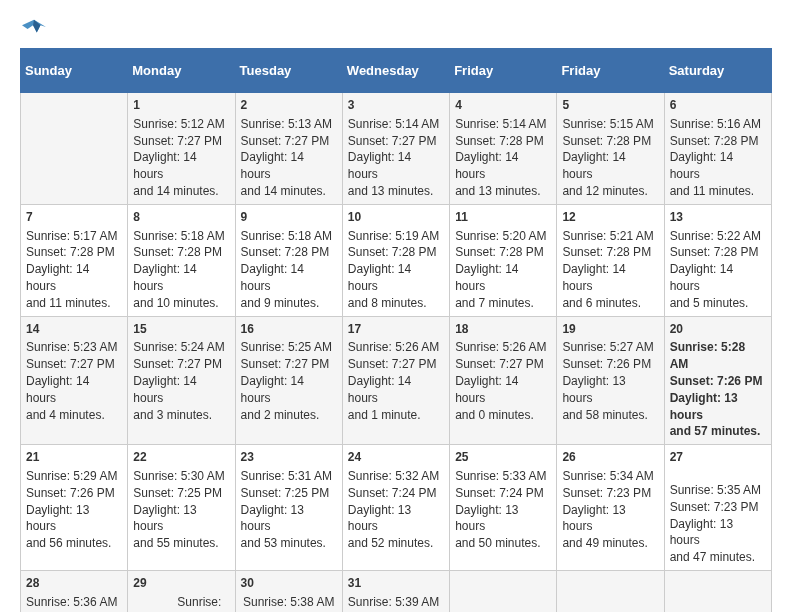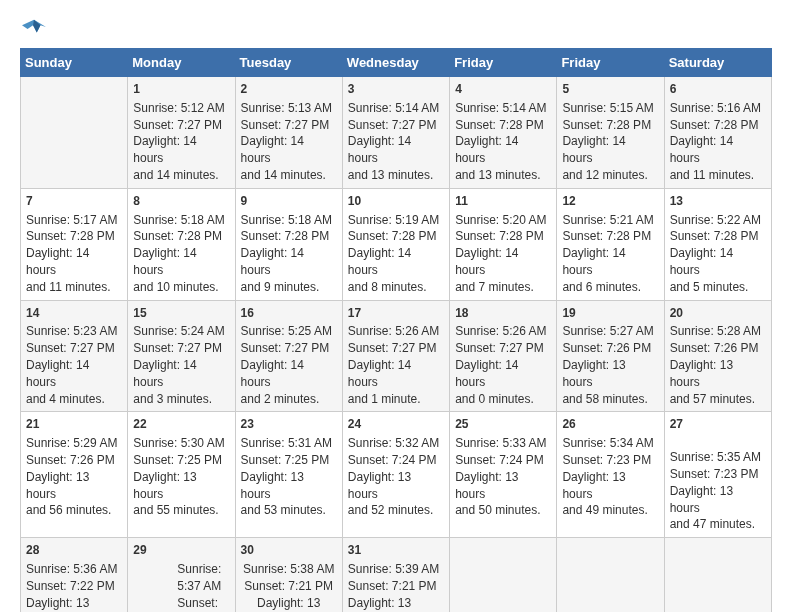--- a/index.html
+++ b/index.html
@@ -48,21 +48,21 @@
       color: #444;
     }
     table {
       width: 100%;
       border-collapse: collapse;
       font-size: 11px;
     }
     thead tr th {
       background-color: #3d6faa;
       color: #fff;
-      padding: 6px 4px;
+      padding: 14px 4px;
       text-align: left;
       font-size: 13px;
       font-weight: bold;
       border: 1px solid #3d6faa;
     }
     tbody tr td {
       border: 1px solid #ccc;
       vertical-align: top;
       padding: 4px 5px;
       min-height: 80px;
@@ -257,21 +257,21 @@
         </td>
         <td>
           <span class="day-number">19</span>
           <div class="day-info" style="white-space: pre-line;">Sunrise: 5:27 AM
 Sunset: 7:26 PM
 Daylight: 13 hours
 and 58 minutes.</div>
         </td>
         <td>
           <span class="day-number">20</span>
-          <div class="day-info" style="white-space: pre-line;">Sunrise: 5:28 AM
+          <div class="day-info" style="white-space: pre-line; font-weight: bold;">Sunrise: 5:28 AM
 Sunset: 7:26 PM
 Daylight: 13 hours
 and 57 minutes.</div>
         </td>
       </tr>
       <tr>
         <td>
           <span class="day-number">21</span>
           <div class="day-info" style="white-space: pre-line;">Sunrise: 5:29 AM
 Sunset: 7:26 PM

